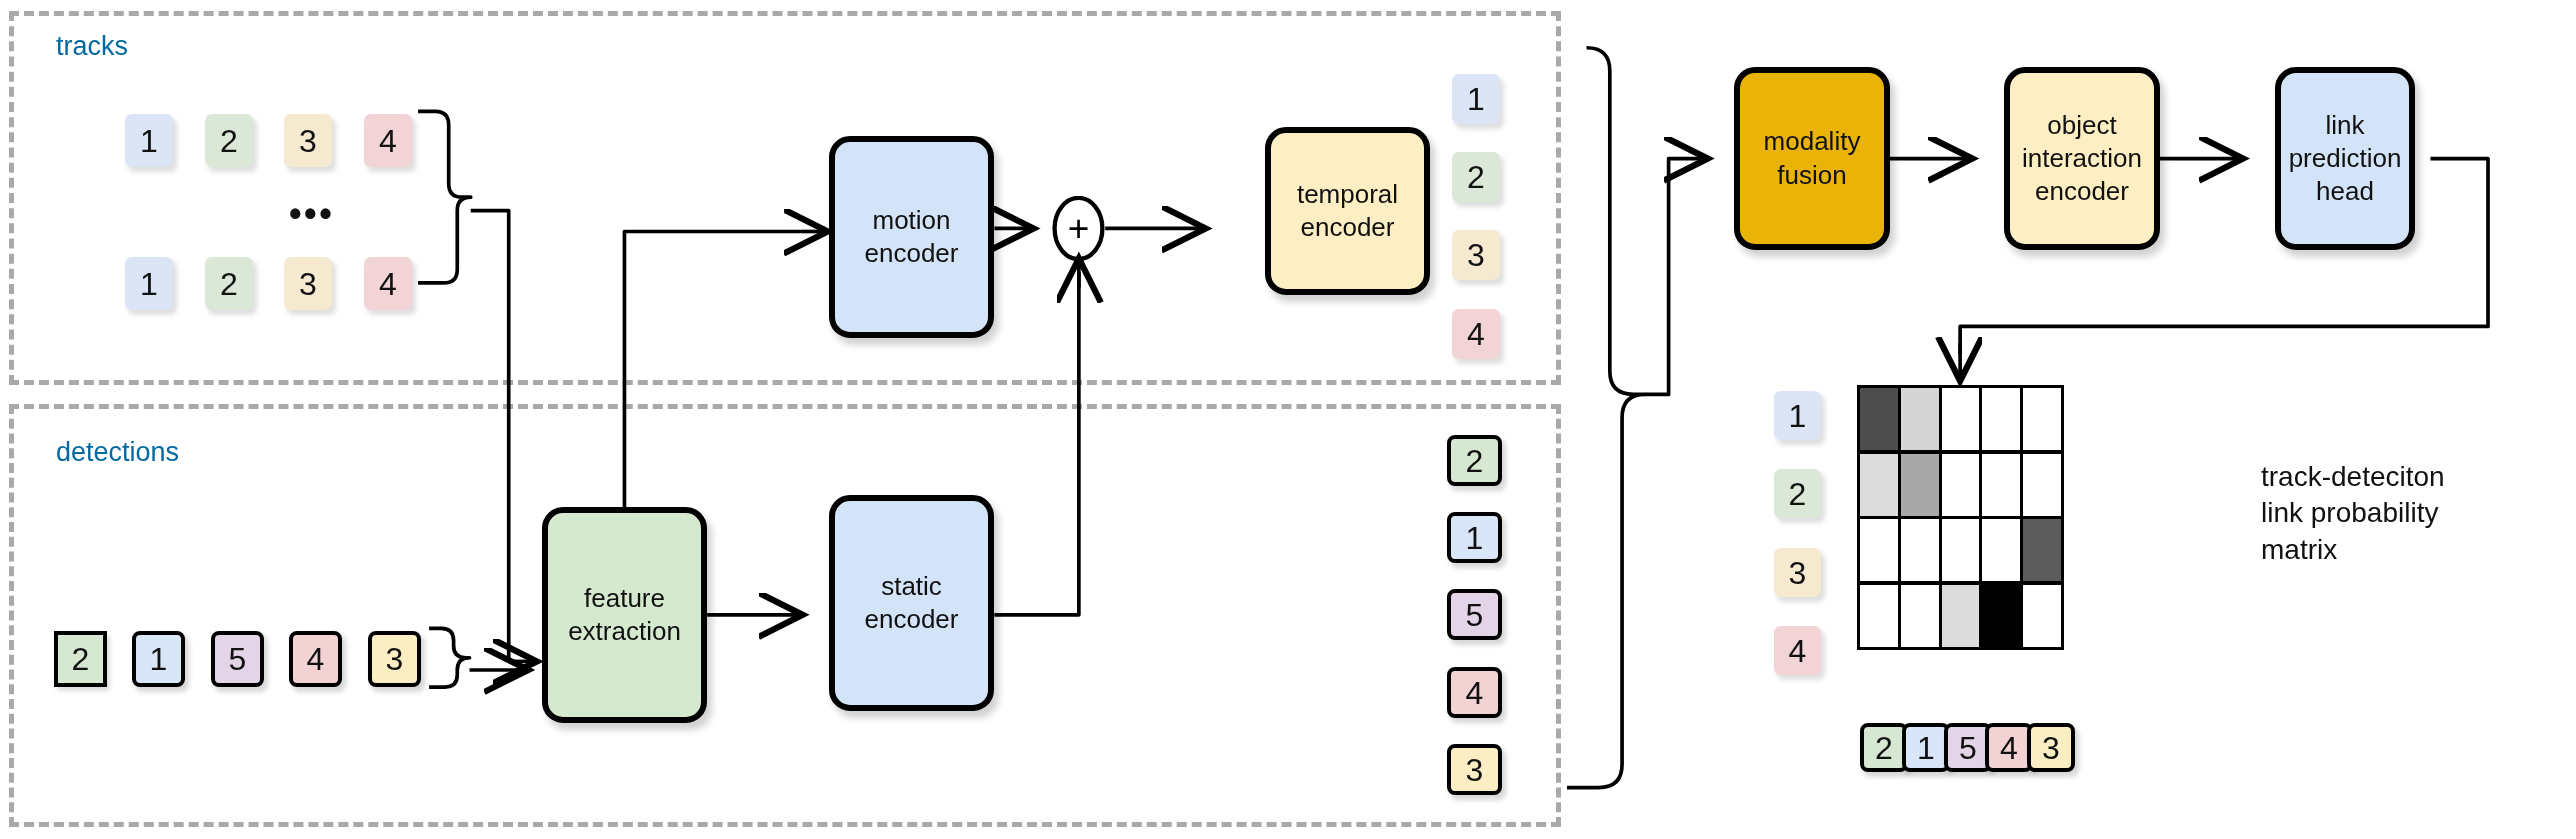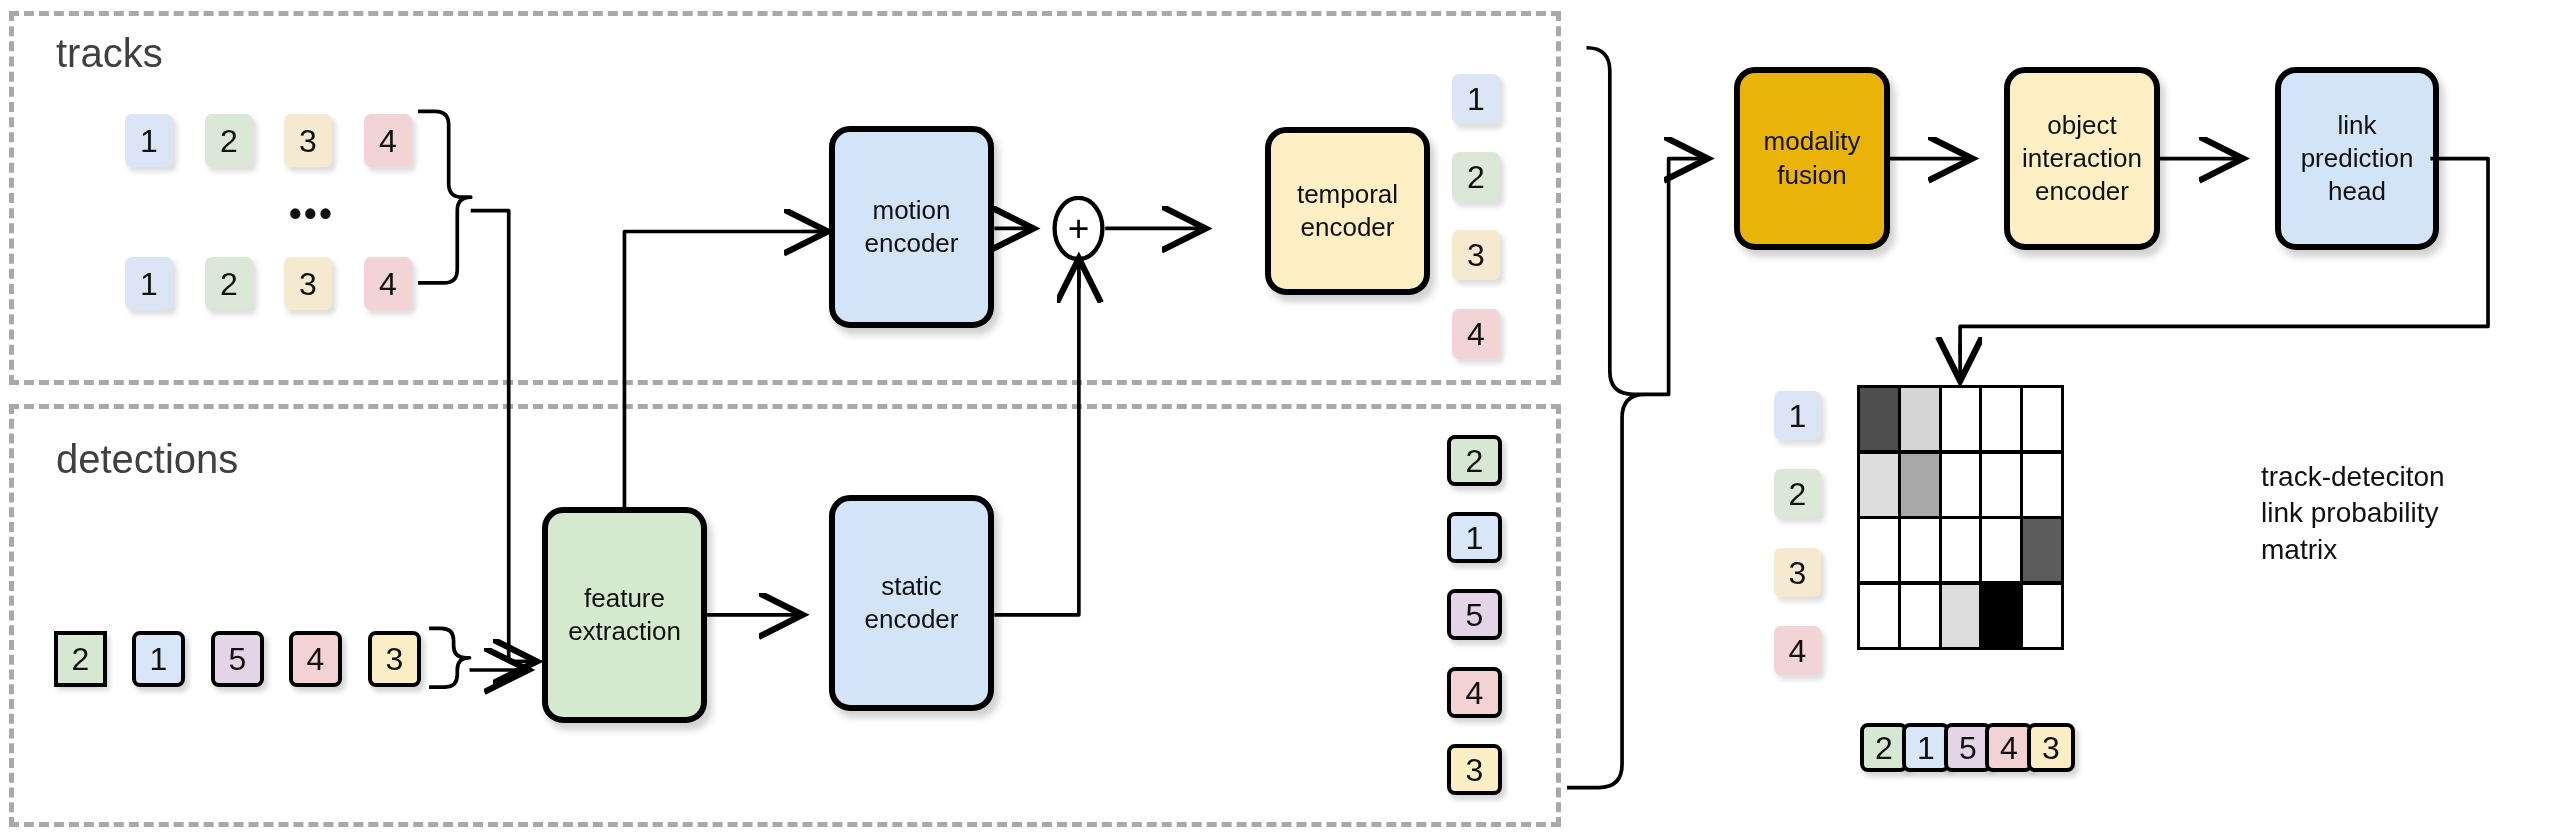--- a/index.html
+++ b/index.html
@@ -10,22 +10,22 @@
 
   
   .dashgroup{
     position:absolute;
     border:5.5px dashed #a9a9a9;
     box-sizing:border-box;
     background:transparent;
   }
   .group-title{
     position:absolute;
-    font-size:40px;
-    color:#404040;
+    font-size:27px;
+    color:#0369a1;
     white-space:nowrap;
   }
 
   
   .chip{
     position:absolute;
     display:flex;align-items:center;justify-content:center;
     border-radius:6.7px;
     font-size:32px;
     color:#111111;
@@ -120,21 +120,21 @@
   <div class="chip bordered" id="d-2" style="left: 211px; top: 631px; width: 53px; height: 56px; background: rgb(228, 212, 232);">
       <span>5</span>
     </div>
   <div class="chip bordered" id="d-3" style="left: 289px; top: 631px; width: 53px; height: 56px; background: rgb(243, 210, 212);">
       <span>4</span>
     </div>
   <div class="chip bordered" id="d-4" style="left: 368px; top: 631px; width: 53px; height: 56px; background: rgb(251, 238, 196);">
       <span>3</span>
     </div>
 
-  <div class="pbox" id="b-motion" style="left:829px;top:126px;width:165px;height:202px;background:#d3e3f8;">
+  <div class="pbox" id="b-motion" style="left:829px;top:136px;width:165px;height:202px;background:#d3e3f8;">
     <span style="white-space:pre-line;">motion
 encoder</span>
   </div>
 
   <div class="pbox" id="b-temporal" style="left:1265px;top:127px;width:165px;height:168px;background:#fdeec3;">
     <span style="white-space:pre-line;">temporal
 encoder</span>
   </div>
 
   <div class="pbox" id="b-feature" style="left:542px;top:507px;width:165px;height:216px;background:#d5e9cf;">
@@ -151,21 +151,21 @@
     <span style="white-space:pre-line;">modality
 fusion</span>
   </div>
 
   <div class="pbox" id="b-oie" style="left:2004px;top:67px;width:156px;height:183px;background:#fdeec3;">
     <span style="white-space:pre-line;">object
 interaction
 encoder</span>
   </div>
 
-  <div class="pbox" id="b-lph" style="left:2275px;top:67px;width:164px;height:183px;background:#d3e3f8;">
+  <div class="pbox" id="b-lph" style="left:2275px;top:67px;width:140px;height:183px;background:#d3e3f8;">
     <span style="white-space:pre-line;">link
 prediction
 head</span>
   </div>
 
   <div class="chip" id="tt-0" style="left: 1452px; top: 74px; width: 48px; height: 50px; background: rgb(220, 229, 245);">
       <span>1</span>
     </div>
   <div class="chip" id="tt-1" style="left: 1452px; top: 152px; width: 48px; height: 50px; background: rgb(220, 232, 215);">
       <span>2</span>

